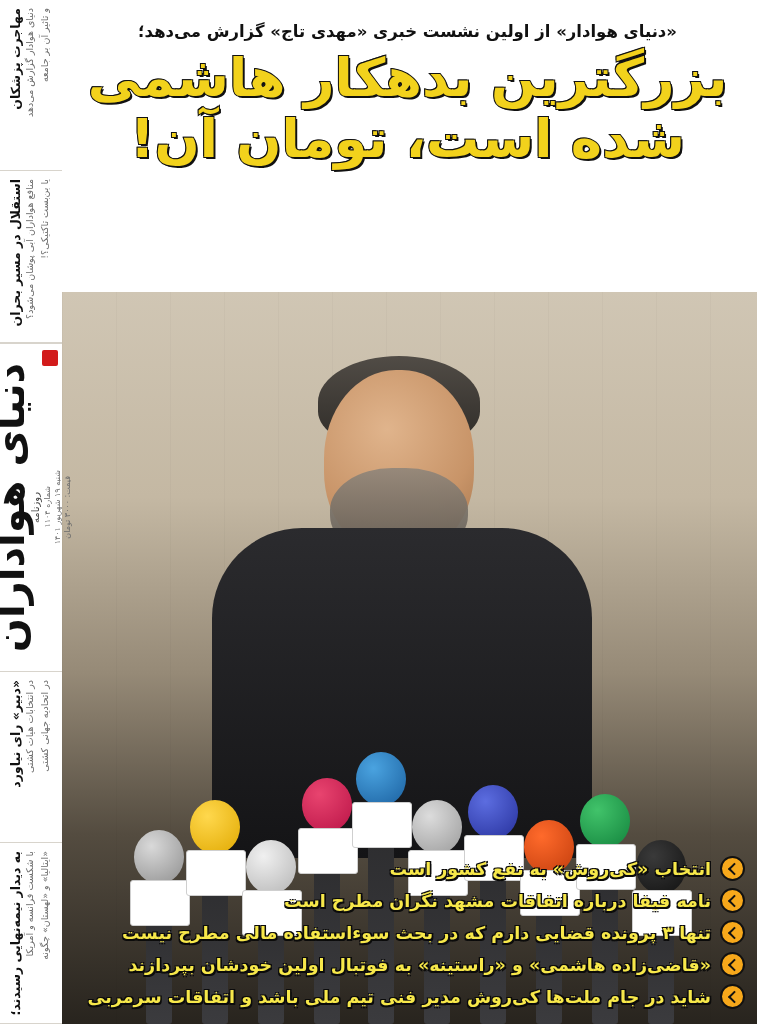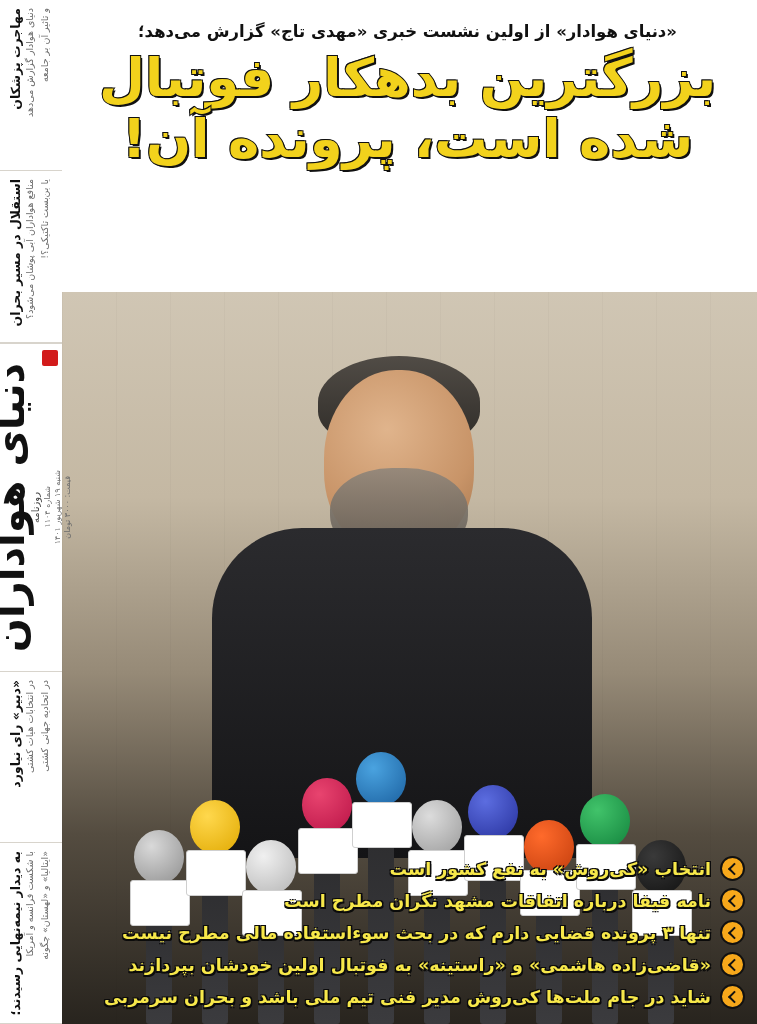--- a/index.html
+++ b/index.html
@@ -334,22 +334,22 @@
       <span class="vtxt head">به دیدار نیمه‌نهایی رسیدند؛</span>
       <span class="vtxt sub">با شکست فرانسه و آمریکا</span>
       <span class="vtxt sub">«ایتالیا» و «لهستان» چگونه</span>
     </div>
 
   </div>
 
   <div class="headline-area">
     <div class="kicker">«دنیای هوادار» از اولین نشست خبری «مهدی تاج» گزارش می‌دهد؛</div>
     <div class="headline">
-      <span>بزرگترین بدهکار فوتبال</span>
-      <span class="line2">شده است، پرونده آن!</span>
+      <span>بزرگترین بدهکار هاشمی</span>
+      <span class="line2">شده است، تومان آن!</span>
     </div>
   </div>
 
   <div class="photo">
     <div class="wall"></div>
     <div class="wall-lines"></div>
 
     <div class="man-hair"></div>
     <div class="man-head"></div>
     <div class="man-beard"></div>
@@ -417,18 +417,18 @@
       <span class="bullet-text">تنها ۳ پرونده قضایی دارم که در بحث سوءاستفاده مالی مطرح نیست</span>
     </div>
 
     <div class="bullet">
       <span class="bullet-icon"></span>
       <span class="bullet-text">«قاضی‌زاده هاشمی» و «راستینه» به فوتبال اولین خودشان بپردازند</span>
     </div>
 
     <div class="bullet">
       <span class="bullet-icon"></span>
-      <span class="bullet-text">شاید در جام ملت‌ها کی‌روش مدیر فنی تیم ملی باشد و بحران سرمربی</span>
+      <span class="bullet-text">شاید در جام ملت‌ها کی‌روش مدیر فنی تیم ملی باشد و اتفاقات سرمربی</span>
     </div>
 
   </div>
 
 </div>
 
 </body></html>

